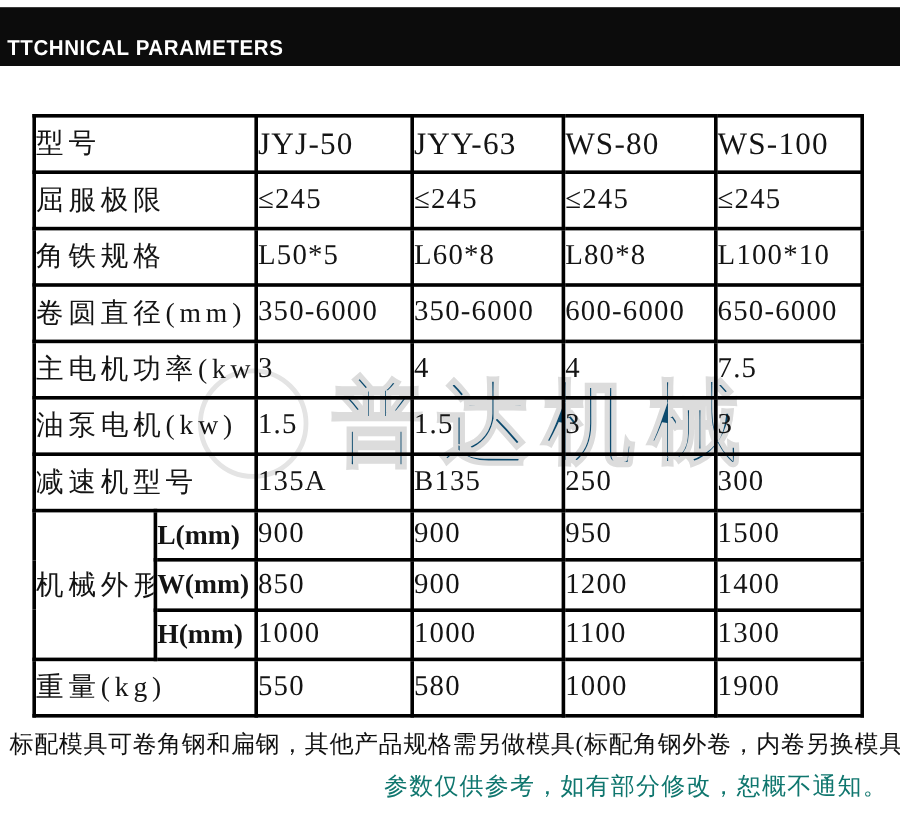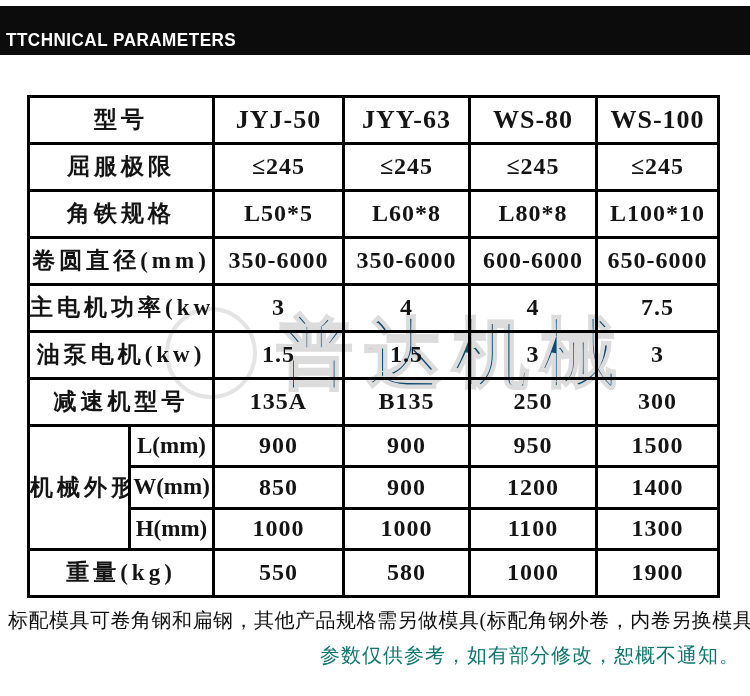--- a/index.html
+++ b/index.html
@@ -56,23 +56,23 @@
   }
   
   table.spec {
     position: absolute; left: 27px; top: 95px;
     width: 690px; height: 503px;
     border-collapse: collapse; table-layout: fixed;
     background: transparent; z-index: 2;
   }
   table.spec td {
     border: 3px solid #000000;
-    text-align: center; vertical-align: middle;
+    text-align: left; vertical-align: middle;
     padding: 0; color: #141414;
-    overflow: hidden; white-space: nowrap; font-weight: bold;
+    overflow: hidden; white-space: nowrap;
   }
   td.lbl  { font-size: 23px; letter-spacing: 4px; }
   td.sub  { font-size: 23px; font-weight: bold; letter-spacing: 0; }
   td.val  { font-size: 24px; letter-spacing: 1px; }
   td.model{ font-size: 26px; letter-spacing: 1px; }
   
   .note1 {
     position: absolute; left: 8px; top: 607px;
     font-size: 20px; color: #111111; letter-spacing: 0.5px;
     white-space: nowrap; z-index: 3;

